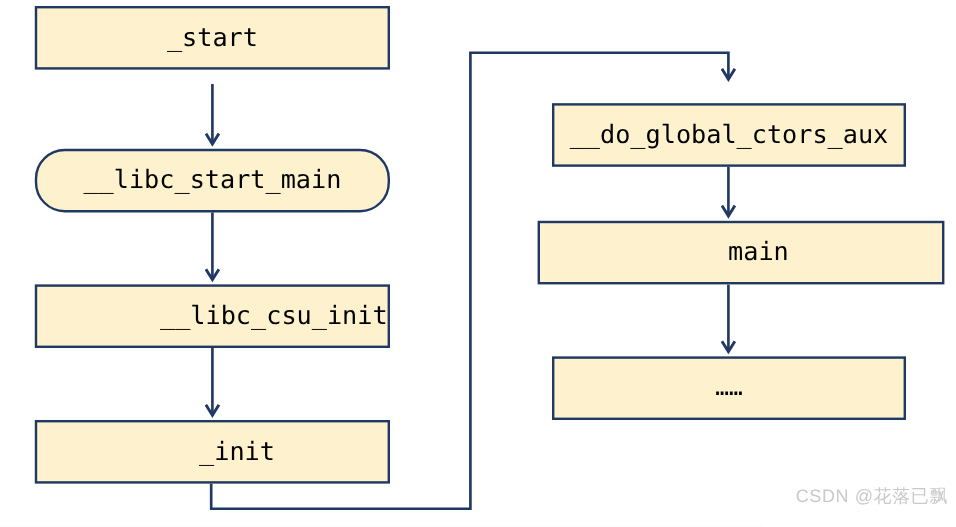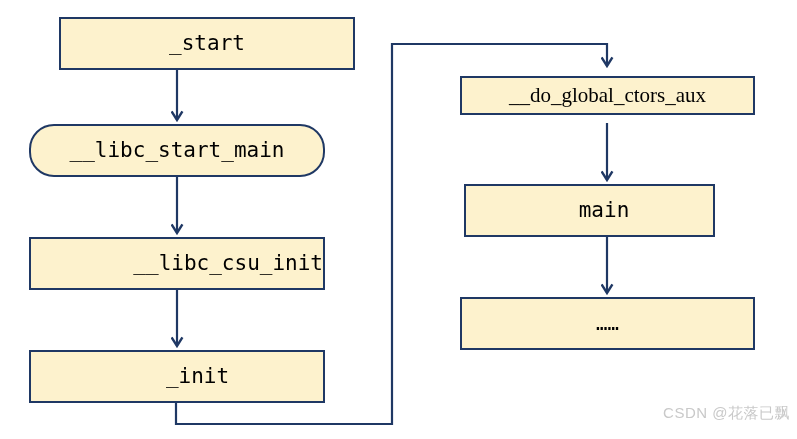--- a/index.html
+++ b/index.html
@@ -40,27 +40,27 @@
     align-items:center;
     justify-content:center;
   }
   .node-label{
     font-size:21px;
     color:#000000;
     white-space:pre;
     line-height:1;
   }
   
-  .n-start            {left:29px; top:17px;  width:296px;height:53px;margin-left:30px;}
+  .n-start            {left:29px; top:5px;  width:296px;height:53px;}
   .n-libc-start-main  {left:29px; top:124px; width:296px;height:53px;border-radius:25px;}
   .n-libc-csu-init    {left:29px; top:237px; width:296px;height:53px;justify-content:flex-end;}
   .n-init             {left:29px; top:350px; width:296px;height:53px;padding-left:41px;}
   
-  .n-ctors-aux        {left:460px;top:76px;  width:295px;height:39px;font-family:Liberation Serif, serif;}
-  .n-main             {left:464px;top:184px; width:251px;height:53px;padding-left:29px;}
+  .n-ctors-aux        {left:460px;top:86px;  width:295px;height:53px;}
+  .n-main             {left:448px;top:184px; width:339px;height:53px;padding-left:29px;}
   .n-ellipsis         {left:460px;top:297px; width:295px;height:53px;}
   .n-ellipsis .node-label{font-size:19px;}
   .watermark{
     position:absolute;
     right:7px;
     top:404px;
     font-family:"Liberation Sans","DejaVu Sans",sans-serif;
     font-size:15px;
     color:var(--watermark-text);
     letter-spacing:.5px;

